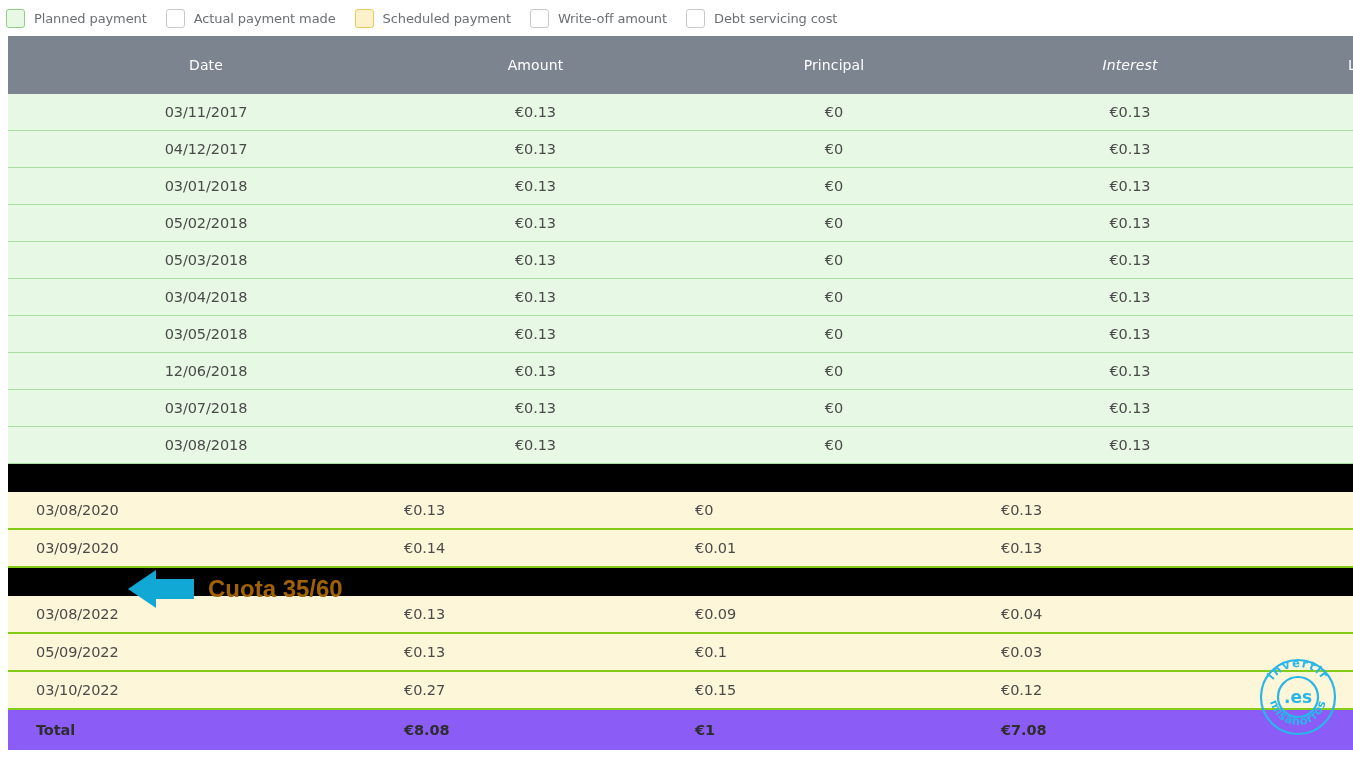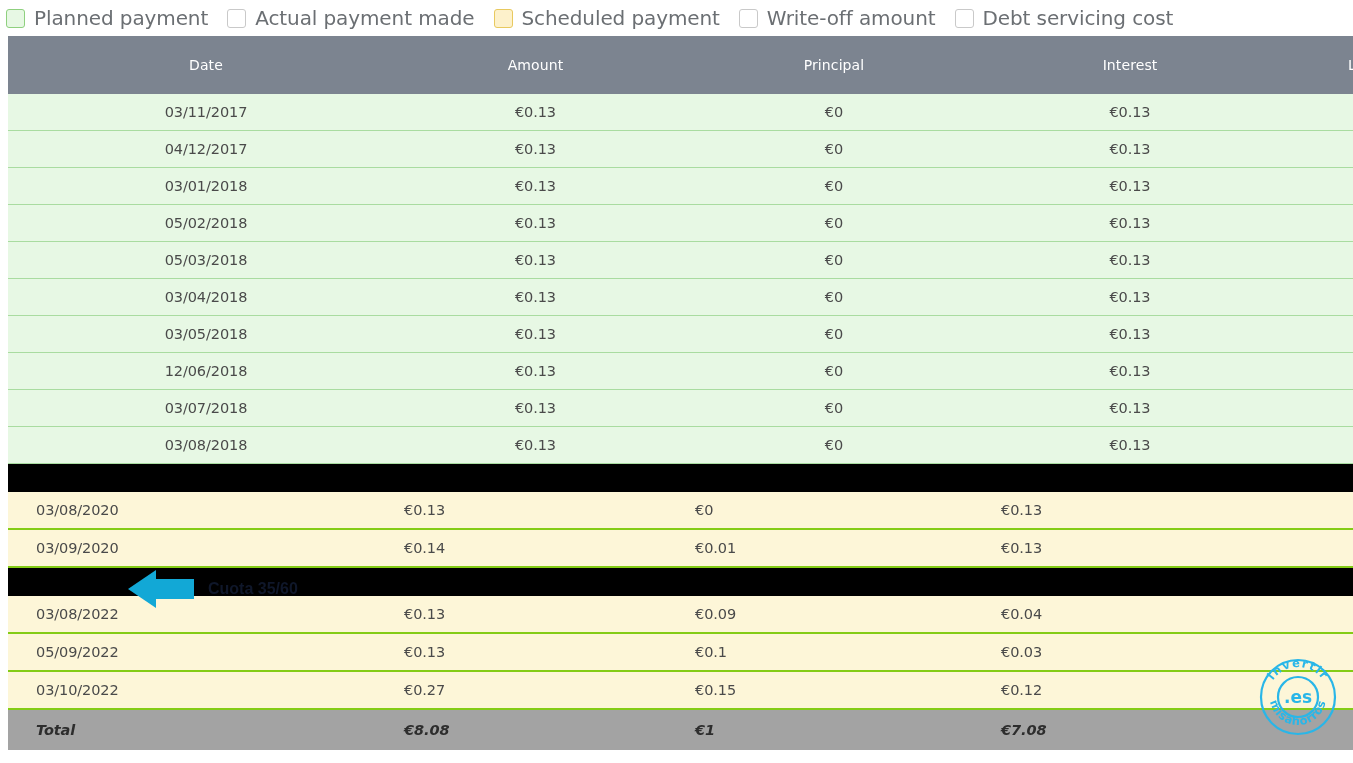--- a/index.html
+++ b/index.html
@@ -35,21 +35,21 @@
     width: 19px;
     height: 19px;
     border-radius: 3px;
     border: 1px solid #cfcfcf;
     box-sizing: border-box;
     margin-right: 9px;
     flex: 0 0 auto;
     background: #ffffff;
   }
   .legend-label {
-    font-size: 20px;
+    font-size: 13px;
     color: #6b6f73;
     letter-spacing: -0.1px;
   }
 
   
   .table-wrap {
     position: relative;
     width: 1353px;
   }
   table.sched {
@@ -65,21 +65,21 @@
     font-weight: normal;
     text-align: center;
     height: 58px;
     padding: 0 0 0 28px;
     letter-spacing: 0.1px;
     vertical-align: middle;
   }
   table.sched th.c-date    { width: 340px; }
   table.sched th.c-amount  { width: 263px; }
   table.sched th.c-princ   { width: 278px; }
-  table.sched th.c-int     { width: 258px; }
+  table.sched th.c-int     { width: 258px; font-style: italic; }
   table.sched th.c-late    { width: 206px; }
 
   table.sched td {
     font-size: 14.5px;
     color: #4a4a4a;
     height: 36px;
     padding: 0 0 0 28px;
     vertical-align: middle;
     letter-spacing: -0.1px;
   }
@@ -87,26 +87,25 @@
   tr.row-planned td {
     background: #e7f8e4;
     border-bottom: 1px solid #a9dca0;
     text-align: center;
   }
   tr.row-scheduled td {
     background: #fdf6d8;
     border-bottom: 2px solid #84cc16;
   }
   tr.row-total td {
-    background: #a3a3a3;
+    background: #8b5cf6;
     font-weight: bold;
     color: #2d2d2d;
     border-bottom: none;
     height: 40px;
-    font-style: italic;
   }
   tr.row-redact td {
     background: #000000;
     height: 28px;
     padding: 0;
     border: none;
   }
 
   
   .annotation {
@@ -137,23 +136,23 @@
     top: 0;
     width: 0;
     height: 0;
     border-top: 19px solid transparent;
     border-bottom: 19px solid transparent;
     border-right: 28px solid #12a8d6;
   }
   .annot-text {
     margin-left: 14px;
     font-family: "Liberation Sans", "DejaVu Sans", sans-serif;
-    font-size: 16px;
+    font-size: 24px;
     font-weight: bold;
-    color: #0f172a;
+    color: #a16207;
     white-space: nowrap;
   }
 
   
   .watermark {
     position: absolute;
     right: 14px;
     bottom: 12px;
     width: 82px;
     height: 82px;

